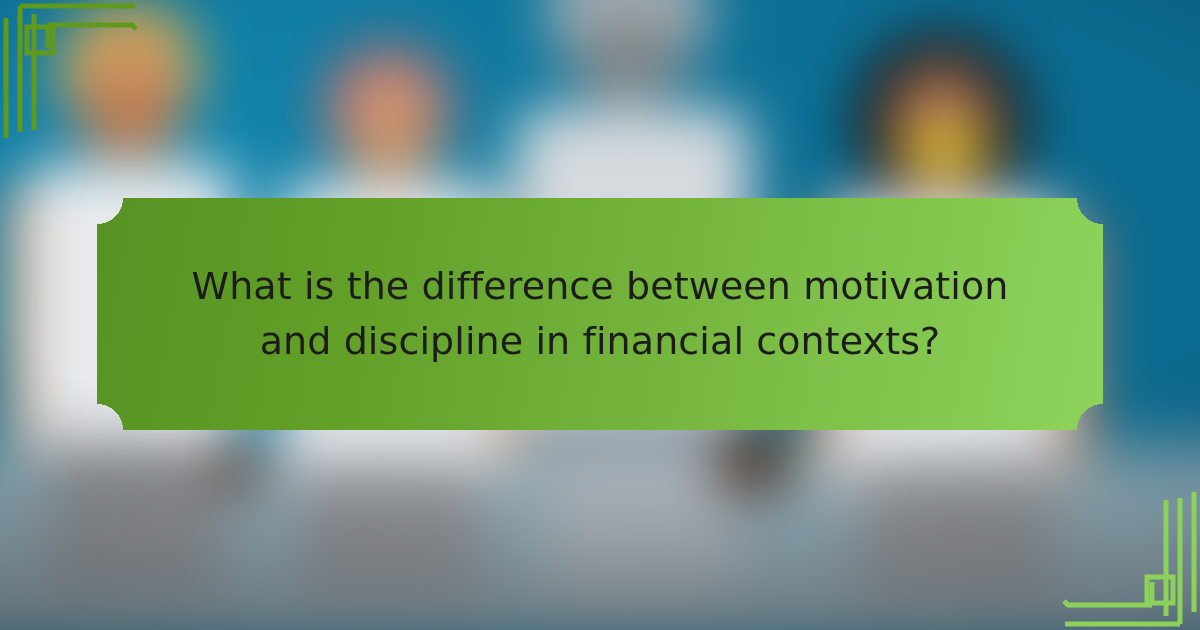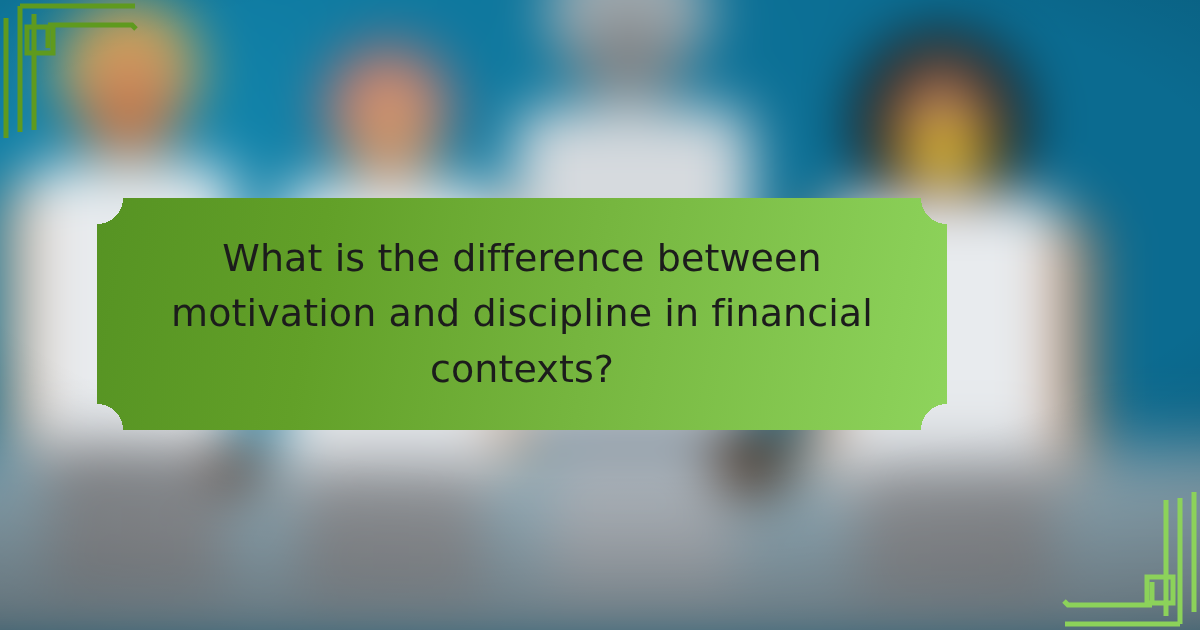--- a/index.html
+++ b/index.html
@@ -132,21 +132,21 @@
     pointer-events: none;
   }
   .orn-tl { left: 0; top: 0; }
   .orn-br { right: 0; bottom: 0; }
 
   
   .banner {
     position: absolute;
     left: 97px;
     top: 198px;
-    width: 850px;
+    width: 1006px;
     height: 232px;
     background: linear-gradient(100deg, #569323 0%, #62a028 26%, #76b63f 58%, #8ed45c 100%);
     display: flex;
     align-items: center;
     justify-content: center;
     
     -webkit-mask-image:
       radial-gradient(circle 26px at 0% 0%,     transparent 0 26px, #000 26px),
       radial-gradient(circle 26px at 100% 0%,   transparent 0 26px, #000 26px),
       radial-gradient(circle 26px at 0% 100%,   transparent 0 26px, #000 26px),

